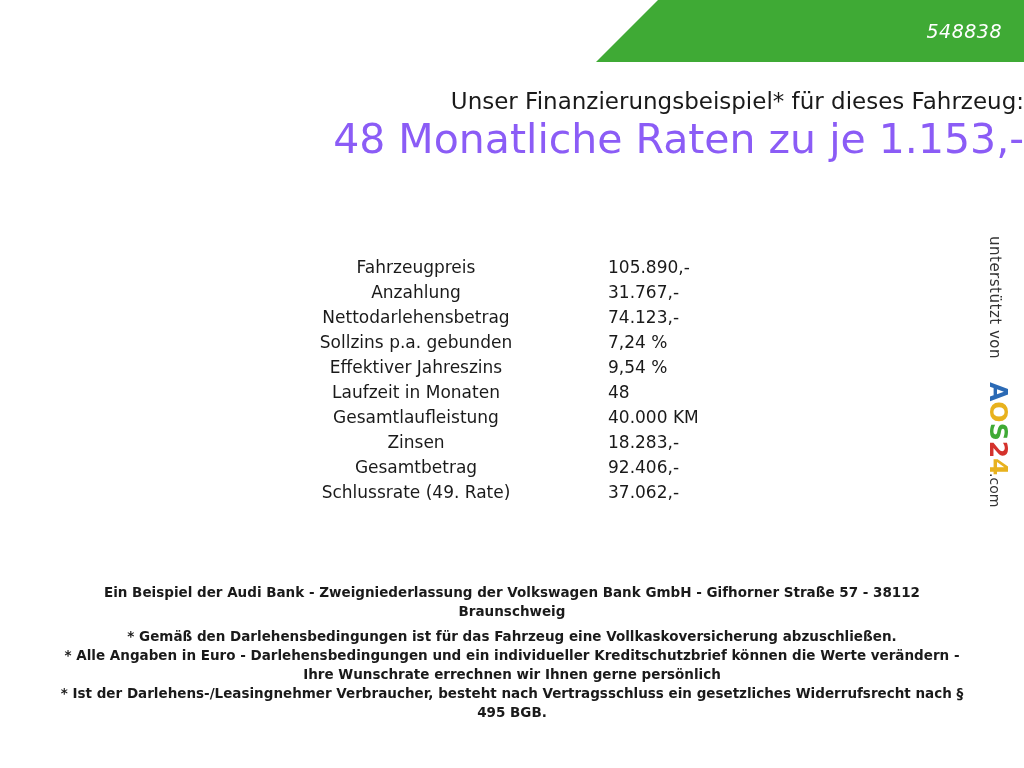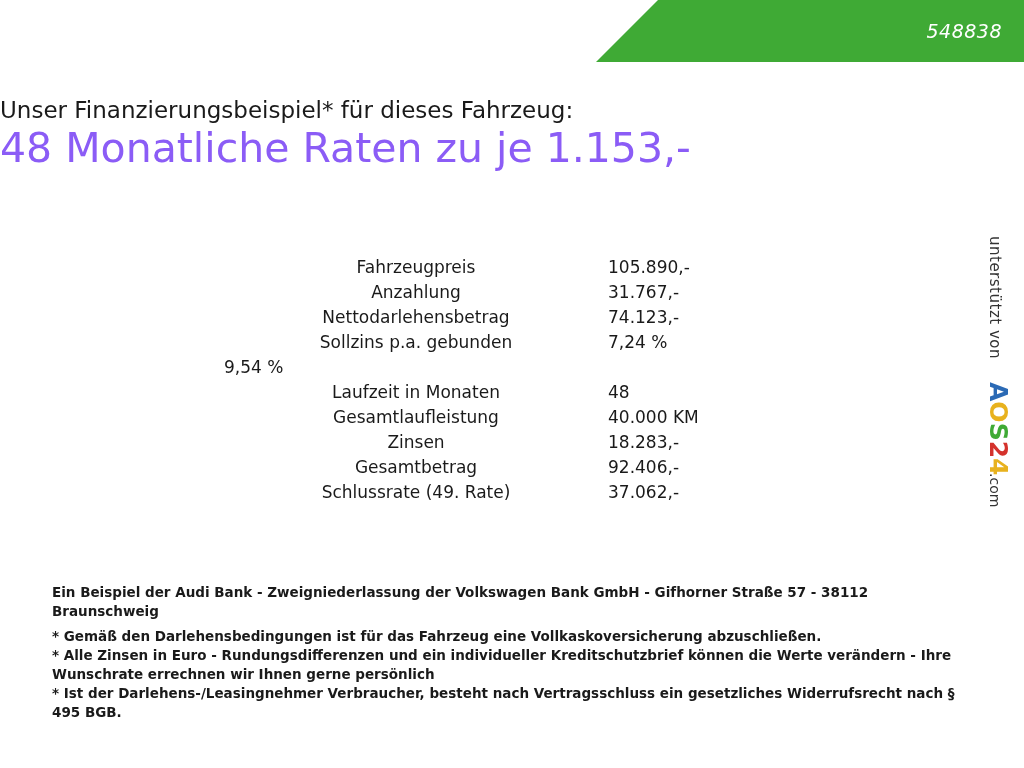--- a/index.html
+++ b/index.html
@@ -63,24 +63,24 @@
     display: flex;
     align-items: center;
     color: #ffffff;
     font-size: 19px;
     letter-spacing: 0.5px;
   }
 
   
   .title-block {
     position: absolute;
-    top: 95px;
-    left: 0;
-    width: 1024px;
-    text-align: left;
+    top: 86px;
+    left: 0;
+    width: 1024px;
+    text-align: right;
   }
   .title-main {
     font-size: 23px;
     color: #1a1a1a;
     line-height: 30px;
     white-space: nowrap;
   }
   .title-sub {
     font-size: 41px;
     color: #8b5cf6;
@@ -155,21 +155,21 @@
     color: #333333;
     white-space: nowrap;
   }
 
   
   .footnotes {
     position: absolute;
     top: 583px;
     left: 0;
     width: 1024px;
-    text-align: left;
+    text-align: center;
     font-size: 13.5px;
     font-weight: bold;
     color: #1a1a1a;
     line-height: 19px;
   }
   .footnotes p {
     margin: 0 auto;
     max-width: 920px;
   }
   .fn-gap { height: 6px; }
@@ -213,20 +213,21 @@
   </div>
   <div class="row">
     <span class="label">Nettodarlehensbetrag</span>
     <span class="value">74.123,-</span>
   </div>
   <div class="row">
     <span class="label">Sollzins p.a. gebunden</span>
     <span class="value">7,24 %</span>
   </div>
   <div class="row">
+    <span class="label">Effektiver Jahreszins</span>
     <span class="value">9,54 %</span>
   </div>
   <div class="row">
     <span class="label">Laufzeit in Monaten</span>
     <span class="value">48</span>
   </div>
   <div class="row">
     <span class="label">Gesamtlaufleistung</span>
     <span class="value">40.000 KM</span>
   </div>
@@ -247,15 +248,15 @@
 <div class="side">
   <div class="side-text">unterstützt von</div>
   <div class="side-logo"><span class="c1">A</span><span class="c2">O</span><span class="c3">S</span><span class="c4">2</span><span class="c5">4</span></div>
   <div class="side-dom">.com</div>
 </div>
 
 <div class="footnotes">
   <p>Ein Beispiel der Audi Bank - Zweigniederlassung der Volkswagen Bank GmbH - Gifhorner Straße 57 - 38112 Braunschweig</p>
   <div class="fn-gap"></div>
   <p>* Gemäß den Darlehensbedingungen ist für das Fahrzeug eine Vollkaskoversicherung abzuschließen.</p>
-  <p>* Alle Zinsen in Euro - Rundungsdifferenzen und ein individueller Kreditschutzbrief können die Werte verändern - Ihre Wunschrate errechnen wir Ihnen gerne persönlich</p>
+  <p>* Alle Angaben in Euro - Darlehensbedingungen und ein individueller Kreditschutzbrief können die Werte verändern - Ihre Wunschrate errechnen wir Ihnen gerne persönlich</p>
   <p>* Ist der Darlehens-/Leasingnehmer Verbraucher, besteht nach Vertragsschluss ein gesetzliches Widerrufsrecht nach § 495 BGB.</p>
 </div>
 
 </body></html>

